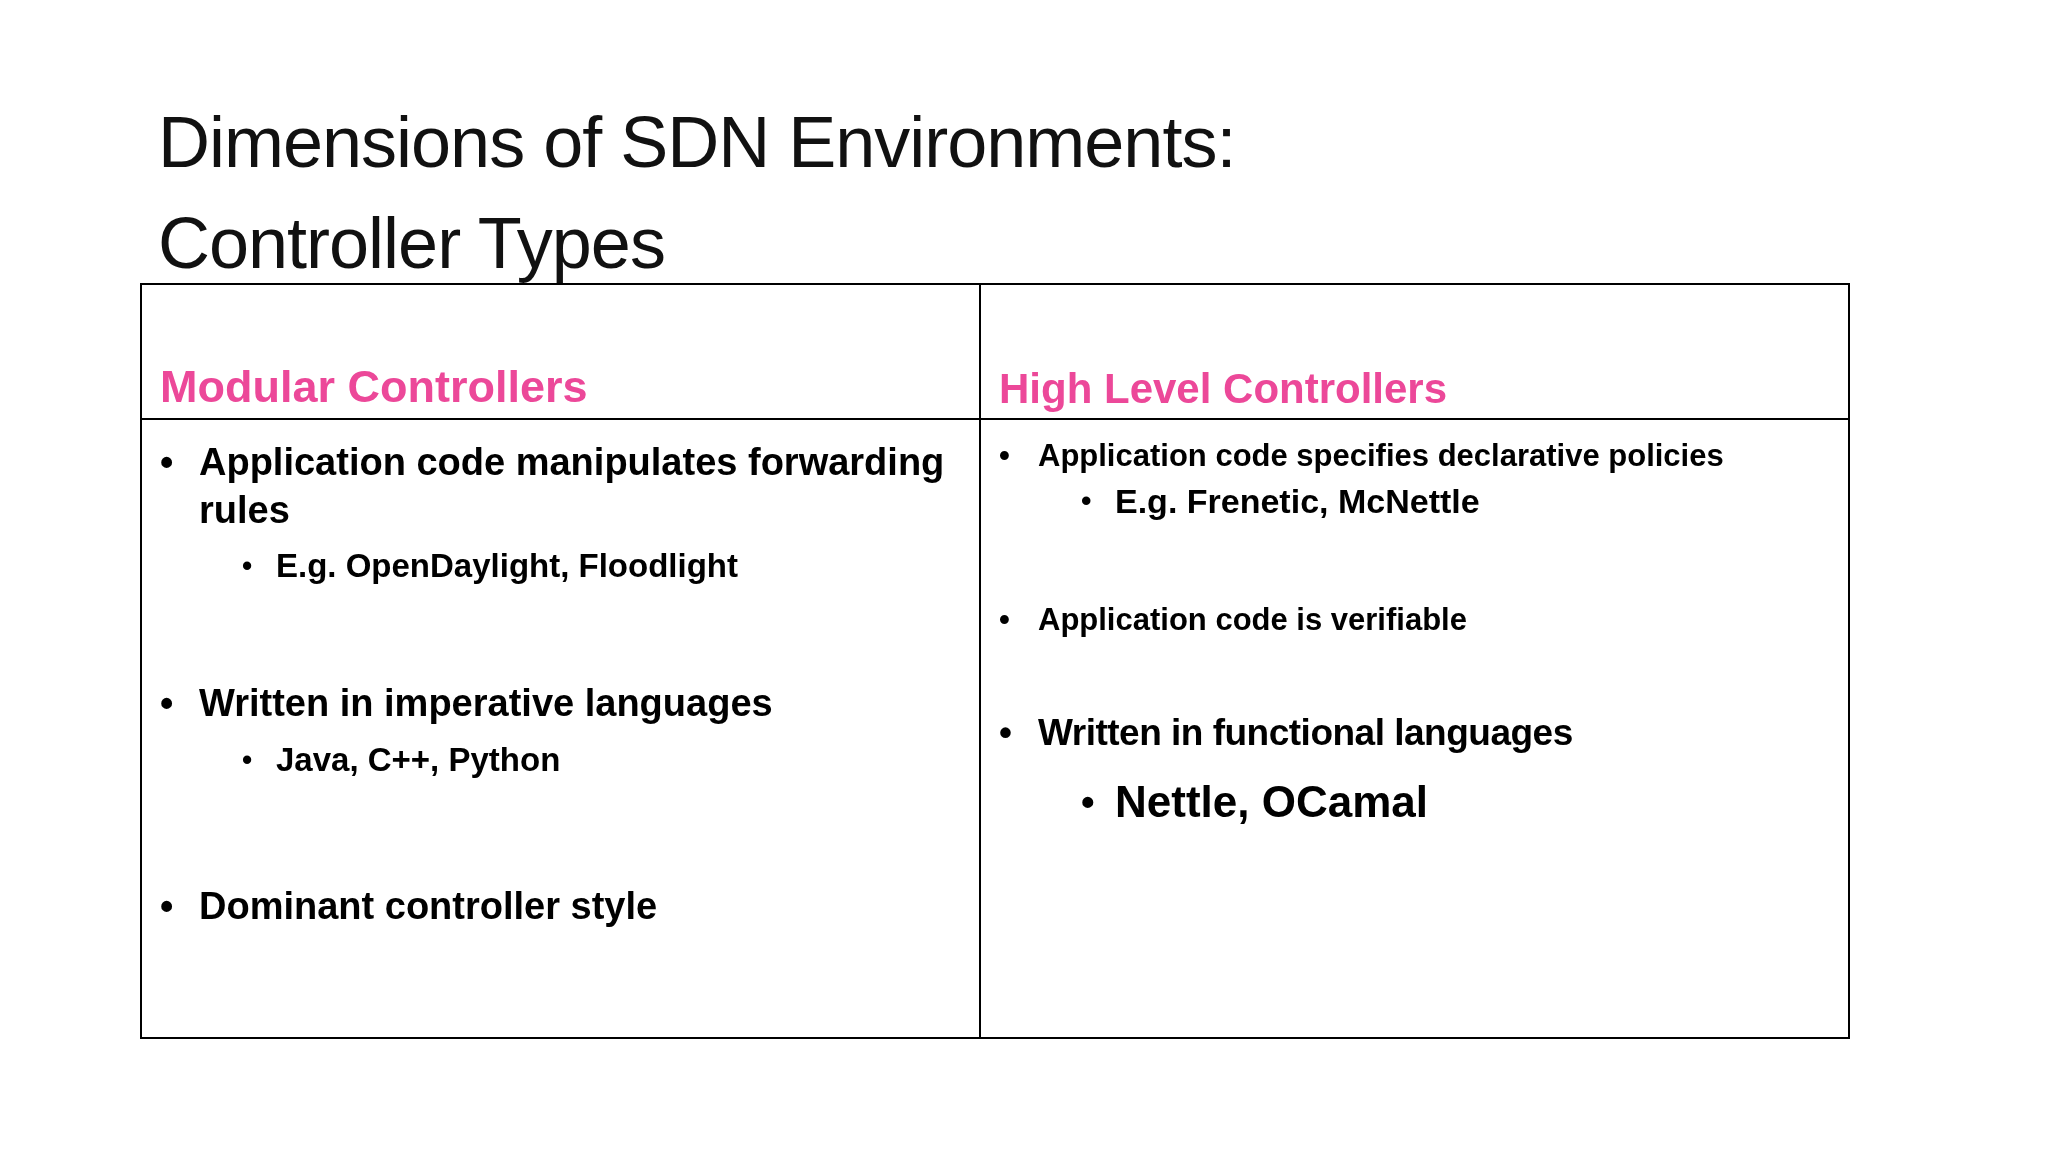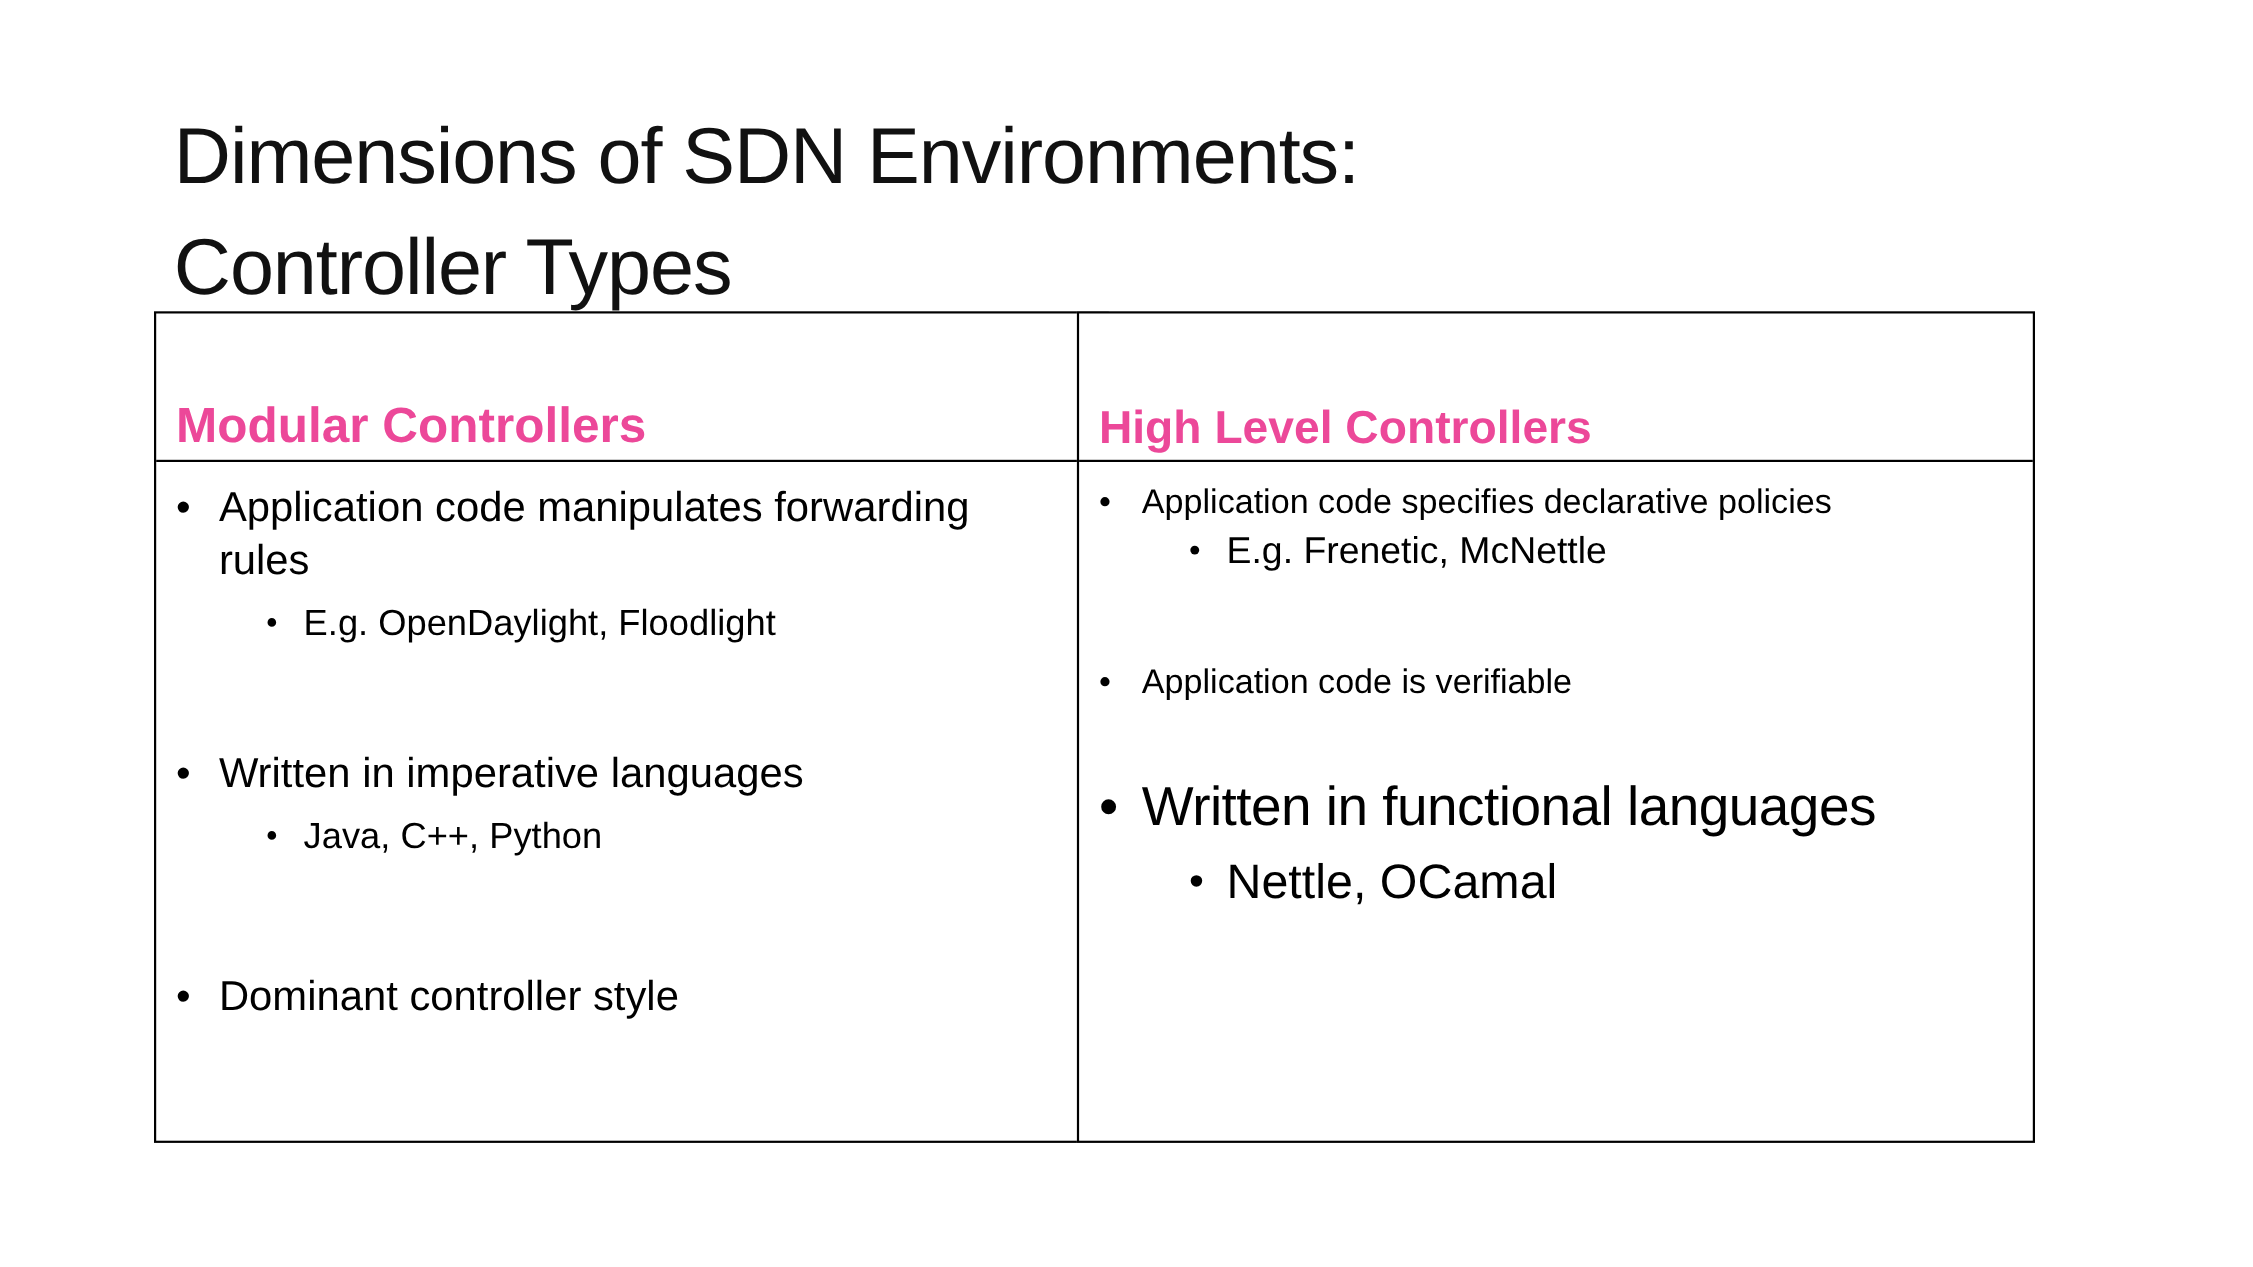--- a/index.html
+++ b/index.html
@@ -37,37 +37,38 @@
     display:flex;align-items:flex-end;
     padding:0 10px 6px 18px;
   }
   .panel-header h2{margin:0;font-weight:700;color:#ec4899;letter-spacing:0;}
   .panel-left  .panel-header h2{font-size:45px;line-height:50px;}
   .panel-right .panel-header h2{font-size:42px;line-height:47px;}
 
   .panel-body{
     box-sizing:border-box;
     padding:0 0 0 18px;
+    font-weight:bold;
   }
 
   
   .li{display:flex;align-items:flex-start;}
   .dot{flex:0 0 39px;}
   .dot::before{content:"\2022";}
   .l2{margin-left:82px;}
   .l2 .dot{flex:0 0 34px;font-size:0.88em;}
   .txt{white-space:pre-line;}
 
   
   .ml{font-size:38px;line-height:48px;}
   .sl{font-size:33px;line-height:42px;}
   
   .mr{font-size:31px;line-height:39px;}
   .sr{font-size:34px;line-height:36px;}
-  .b1{font-size:50px;line-height:64px;letter-spacing:-0.5px;}
+  .b1{font-size:37px;line-height:64px;letter-spacing:-0.5px;}
   .b1 .txt{white-space:nowrap;}
   .b2{font-size:44px;line-height:56px;}
 
   
   .lp-i0{margin-top:18px;}
   .lp-i1{margin-top:11px;}
   .lp-i2{margin-top:92px;}
   .lp-i3{margin-top:12px;}
   .lp-i4{margin-top:101px;}
 

